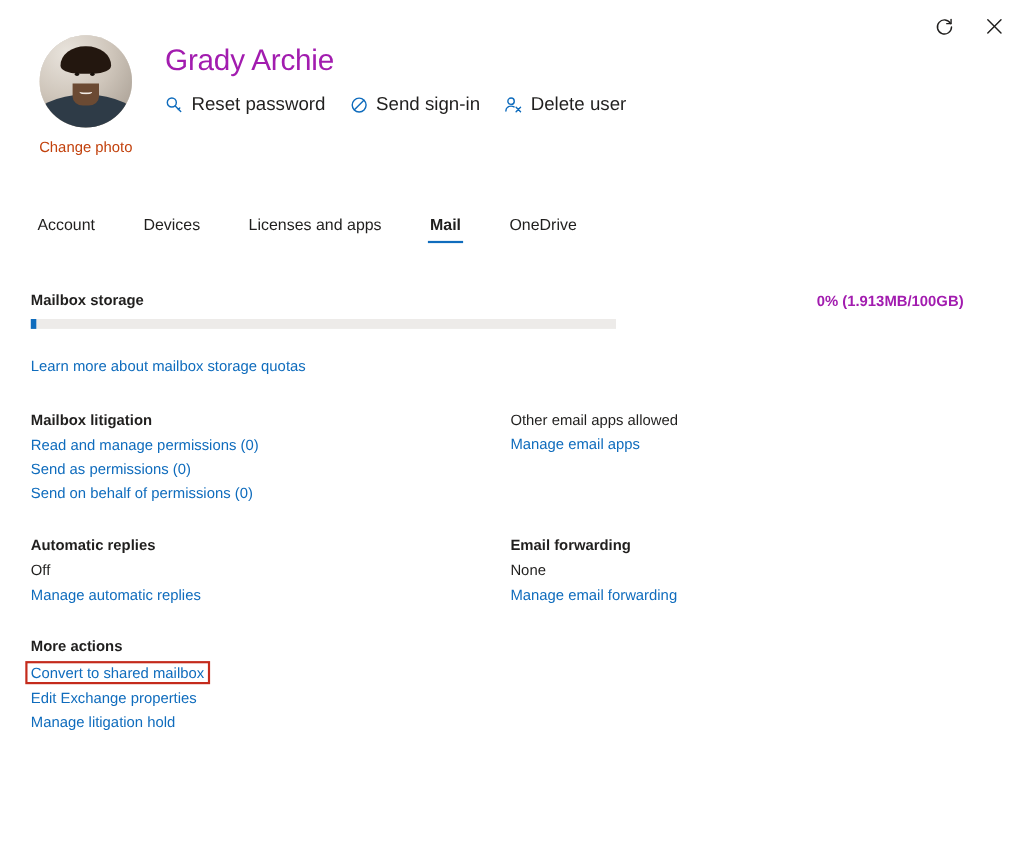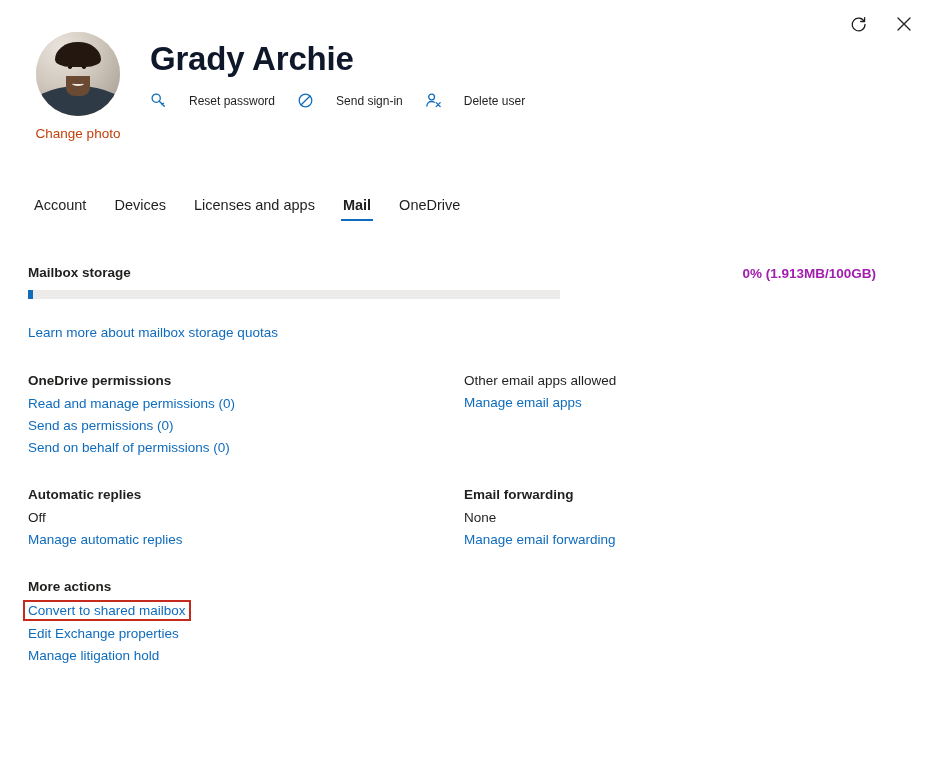--- a/index.html
+++ b/index.html
@@ -128,51 +128,51 @@
     color: #c2410c;
     cursor: pointer;
     white-space: nowrap;
   }
 
   .id-col {
     margin-left: 22px;
     padding-top: 8px;
   }
   .user-name {
-    font-size: 33px;
-    font-weight: bold;
+    font-size: 27px;
+    font-weight: normal;
     letter-spacing: -0.2px;
-    color: #0f172a;
+    color: #a21caf;
     margin: 0 0 14px 0;
   }
   .quick-actions {
     display: flex;
     align-items: center;
     gap: 22px;
   }
   .qa {
     display: flex;
     align-items: center;
-    gap: 22px;
-    cursor: pointer;
-    color: #201f1e;
-    font-size: 12px;
+    gap: 7px;
+    cursor: pointer;
+    color: #201f1e;
+    font-size: 17px;
   }
   .qa .glyph {
     color: #0f6cbd;
     display: flex;
     align-items: center;
   }
 
   
   .tabs {
     margin: 46px 0 0 28px;
     display: flex;
     align-items: flex-end;
-    gap: 0;
+    gap: 16px;
     height: 34px;
   }
   .tab {
     padding: 0 14px 9px 14px;
     font-size: 14.5px;
     color: #201f1e;
     cursor: pointer;
     position: relative;
     line-height: 1;
   }
@@ -363,21 +363,21 @@
     <div class="bar-track">
       <div class="bar-fill" id="storage-fill" style="width: 1%; background: rgb(15, 108, 189);"></div>
     </div>
   </div>
   <a class="storage-link">Learn more about mailbox storage quotas</a>
 </div>
 
 <div class="detail-grid">
 
   <div class="group">
-    <h3>OneDrive permissions</h3>
+    <h3>Mailbox litigation</h3>
     <a class="link">Read and manage permissions (0)</a>
     <a class="link">Send as permissions (0)</a>
     <a class="link">Send on behalf of permissions (0)</a>
   </div>
 
   <div class="group">
     <div class="static">Other email apps allowed</div>
     <a class="link">Manage email apps</a>
   </div>
 

